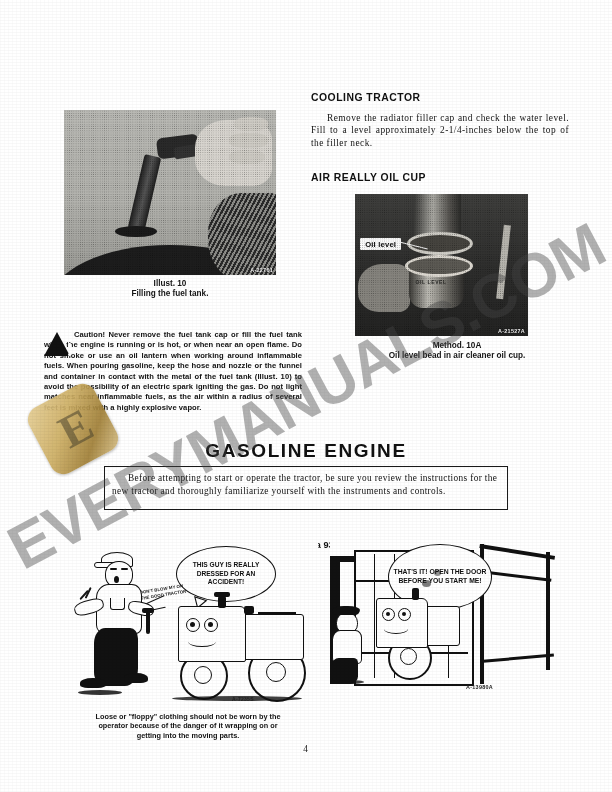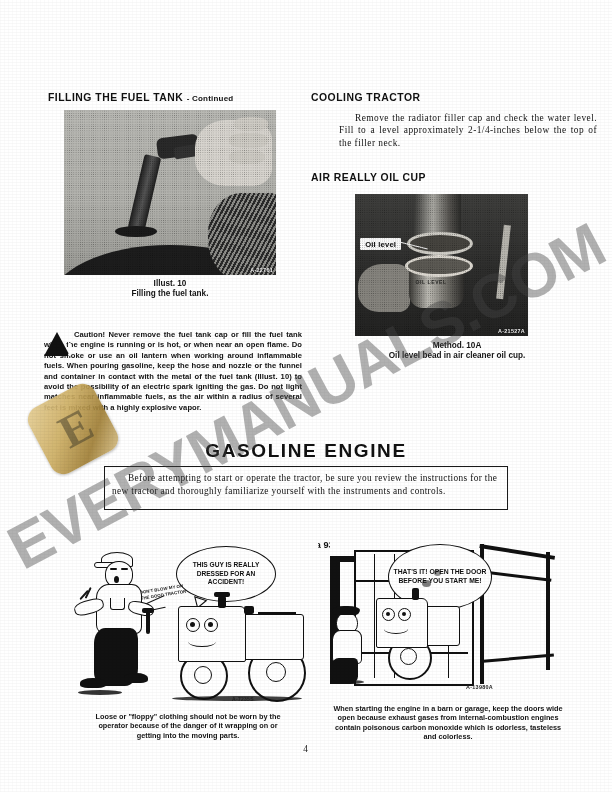--- a/index.html
+++ b/index.html
@@ -41,21 +41,20 @@
   }
   .sec-head .cont{font-size:8px;letter-spacing:.2px;}
 
   .body-serif{
     position:absolute;
     font-family:"Liberation Serif", serif;
     font-size:9.4px;line-height:12.4px;
     color:#131313;
     letter-spacing:.45px;
     text-align:justify;
-    margin-left:28px;
   }
   .body-serif .ind{display:block;text-indent:16px;}
 
   .cap{
     position:absolute;
     text-align:center;
     font-family:"Liberation Sans", sans-serif;
     font-weight:700;font-size:8.2px;line-height:10px;color:#151515;
   }
 
@@ -279,24 +278,20 @@
     font-family:"Liberation Serif", serif;
     font-size:9.4px;letter-spacing:1px;color:#1a1a1a;
   }
 </style>
 </head>
 <body>
 
 <div class="page">
 
 
-  <div class="sec-head" style="left:48px;top:92px;">
-    <span>FILLING THE FUEL TANK</span>
-    <span class="cont">- Continued</span>
-  </div>
 
   <div class="photo" style="left:64px;top:110px;width:212px;height:165px;">
     <div class="p1-bg"></div>
     <div class="p1-tank"></div>
     <div class="p1-pipe"></div>
     <div class="p1-flange"></div>
     <div class="p1-nozzle-body"></div>
     <div class="p1-spout"></div>
     <div class="p1-hand"></div>
     <div class="p1-finger" style="right:4%;top:4%;width:16%;height:9%;"></div>
@@ -443,21 +438,20 @@
     <div class="man-head" style="left:6px;top:72px;width:20px;height:20px;"></div>
     <div class="ink" style="left:2px;top:66px;width:28px;height:9px;border-radius:50% 50% 6px 6px;"></div>
     <div class="man-torso" style="left:2px;top:90px;width:28px;height:32px;"></div>
     <div class="man-pants" style="left:2px;top:118px;width:26px;height:26px;"></div>
     <div class="ink" style="left:0px;top:140px;width:34px;height:4px;border-radius:50%;opacity:.8;"></div>
 
     <div class="ink" style="left:92px;top:40px;width:9px;height:7px;border-radius:50%;opacity:.55;"></div>
     <div class="ink" style="left:104px;top:30px;width:7px;height:6px;border-radius:50%;opacity:.45;"></div>
   </div>
 
-  <div class="small-sans" style="position:absolute;left:330px;top:704px;width:236px;text-align:center;">When starting the engine in a barn or garage, keep the doors wide open because exhaust gases from internal-combustion engines contain poisonous carbon monoxide which is odorless, tasteless and colorless.</div>
   <div style="position:absolute;left:466px;top:684px;font-family:'Liberation Sans',sans-serif;font-size:5.4px;font-weight:700;color:#222;letter-spacing:.3px;">A-13980A</div>
 
   <div class="pageno">4</div>
 
   <div class="wm-badge">
     <div class="mono">E</div>
   </div>
   <div class="wm">EVERYMANUALS.COM</div>
 
   <div class="grain"></div>

